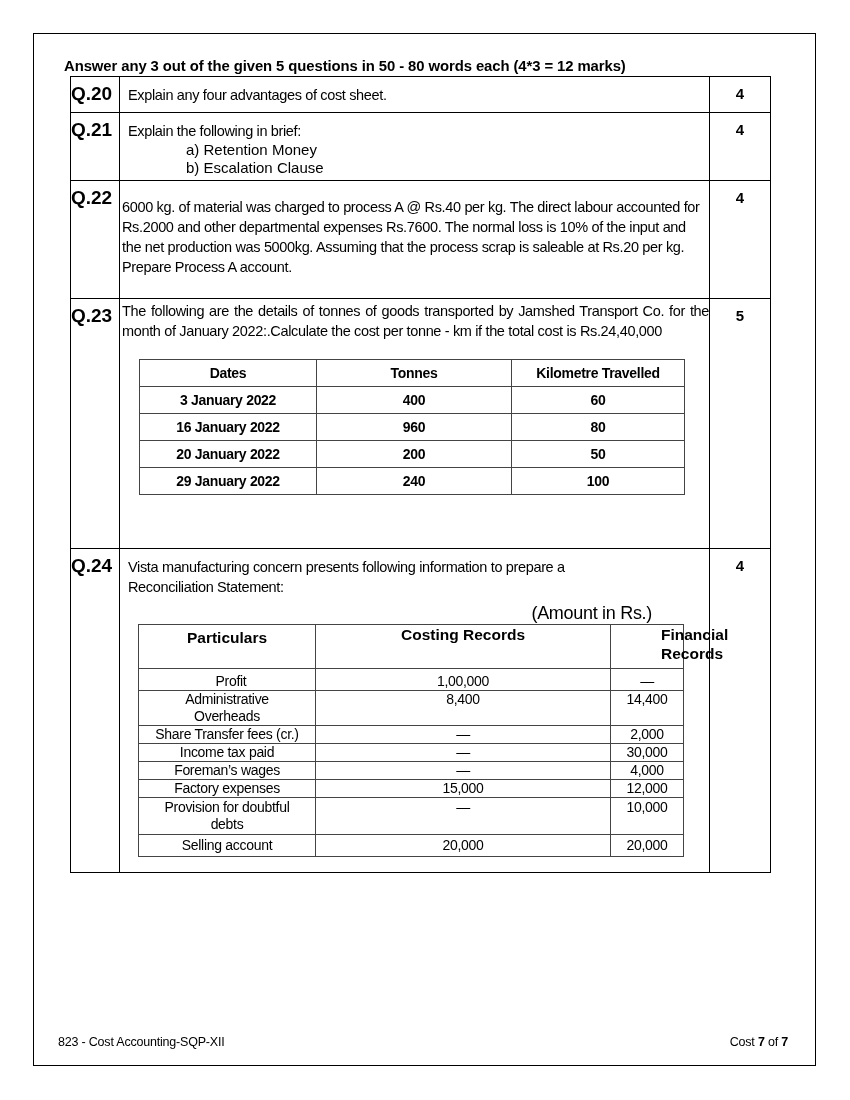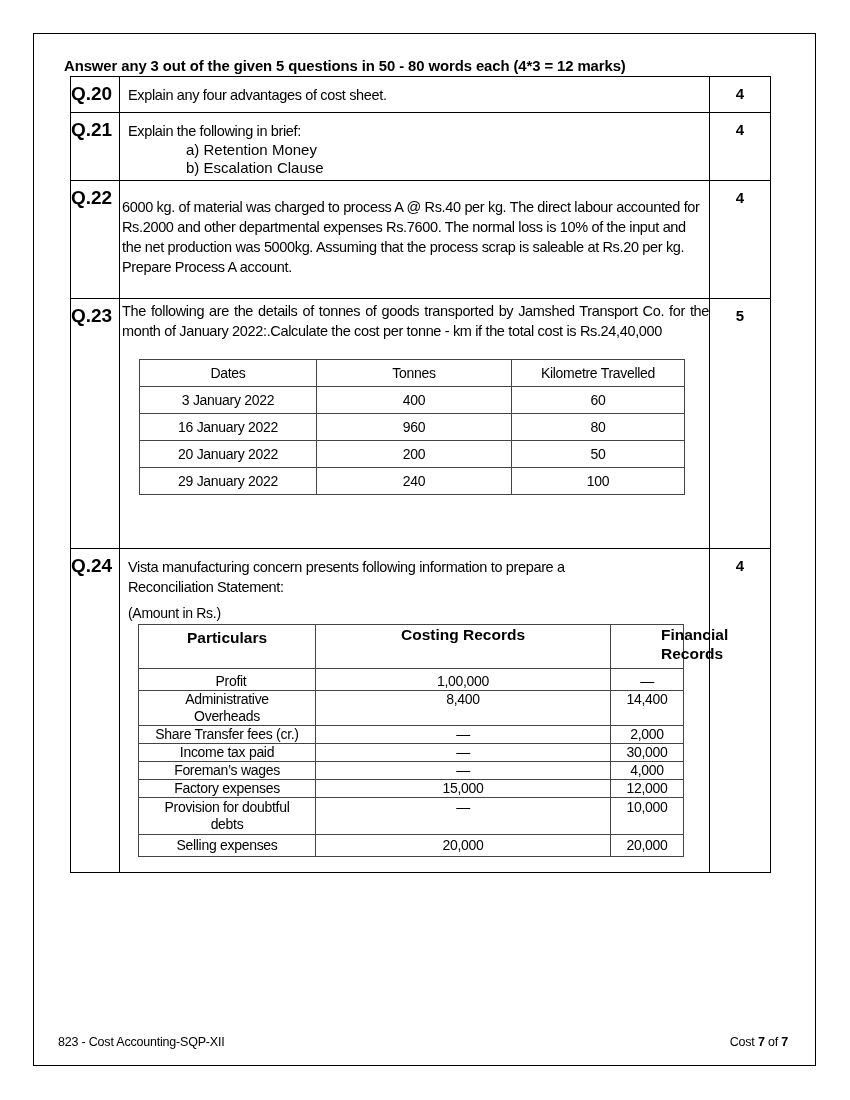--- a/index.html
+++ b/index.html
@@ -11,21 +11,21 @@
   .qnum { width:48px; font-weight:bold; font-size:19px; padding-top:6px !important; }
   .marks { width:60px; font-weight:bold; font-size:15px; text-align:center; padding-top:8px !important; }
   .qtext { font-family:"Liberation Sans", sans-serif; font-size:14px; line-height:20px; }
   .cond { font-size:14.5px; letter-spacing:-0.35px; }
   .sub { padding-left:58px; font-size:15px; line-height:18px; }
   .inner { border-collapse:collapse; table-layout:fixed; font-size:14px; letter-spacing:-0.3px; }
   .inner td { border:1px solid #444; text-align:center; vertical-align:top; padding:0; }
   .t23 td { height:26px; line-height:26px; }
   .t24 td { line-height:17px; }
   .t24 .hdr { font-weight:bold; font-size:15.5px; line-height:19px; padding-top:3px; height:40px; letter-spacing:0; }
-  .amt { text-align:left; font-size:14px; letter-spacing:-0.3px; padding-right:57px; margin-top:6px; }
+  .amt { text-align:right; font-size:18px; letter-spacing:-0.3px; padding-right:57px; margin-top:6px; }
   .footer-left { position:absolute; left:58px; top:1035px; font-size:12.5px; letter-spacing:-0.2px; }
   .footer-right { position:absolute; right:62px; top:1035px; font-size:12.5px; letter-spacing:-0.2px; }
   .footer-right b { font-weight:bold; }
 </style>
 </head>
 <body>
 
 <div class="page-border"></div>
 
 <div class="heading">Answer any 3 out of the given 5 questions in 50 - 80 words each (4*3 = 12 marks)</div>
@@ -56,21 +56,21 @@
     <td class="qtext" style="padding:16px 6px 0 2px;">
       <div class="cond">6000 kg. of material was charged to process A @ Rs.40 per kg. The direct labour accounted for Rs.2000 and other departmental expenses Rs.7600. The normal loss is 10% of the input and the net production was 5000kg. Assuming that the process scrap is saleable at Rs.20 per kg. Prepare Process A account.</div>
     </td>
     <td class="marks">4</td>
   </tr>
 
   <tr style="height:250px;">
     <td class="qnum" style="padding-top:5px;">Q.23</td>
     <td class="qtext" style="padding:2px 0 0 2px;">
       <div class="cond" style="text-align:justify;">The following are the details of tonnes of goods transported by Jamshed Transport Co. for the month of January 2022:.Calculate the cost per tonne - km if the total cost is Rs.24,40,000</div>
-      <table class="inner t23" style="margin:18px 12px 0 17px; width:546px;">
+      <table class="inner t23" style="margin:18px 12px 0 17px; width:546px;font-weight:bold;">
         <tbody>
               <tr>
           <td style="width:176px;">Dates</td>
           <td style="width:194px;">Tonnes</td>
           <td>Kilometre Travelled</td>
         </tr>
         <tr>
           <td>3 January 2022</td>
           <td>400</td>
           <td>60</td>
@@ -137,21 +137,21 @@
           <td>Factory expenses</td>
           <td>15,000</td>
           <td>12,000</td>
         </tr>
         <tr>
           <td style="padding:1px 12px;">Provision for doubtful debts</td>
           <td style="padding-top:1px;">—</td>
           <td style="padding-top:1px;">10,000</td>
         </tr>
         <tr>
-          <td style="padding:2px 0;">Selling expenses</td>
+          <td style="padding:2px 0;">Selling account</td>
           <td style="padding:2px 0;">20,000</td>
           <td style="padding:2px 0;">20,000</td>
         </tr>
       </tbody>
           </table>
     </td>
     <td class="marks">4</td>
   </tr>
 </tbody>
   </table>

